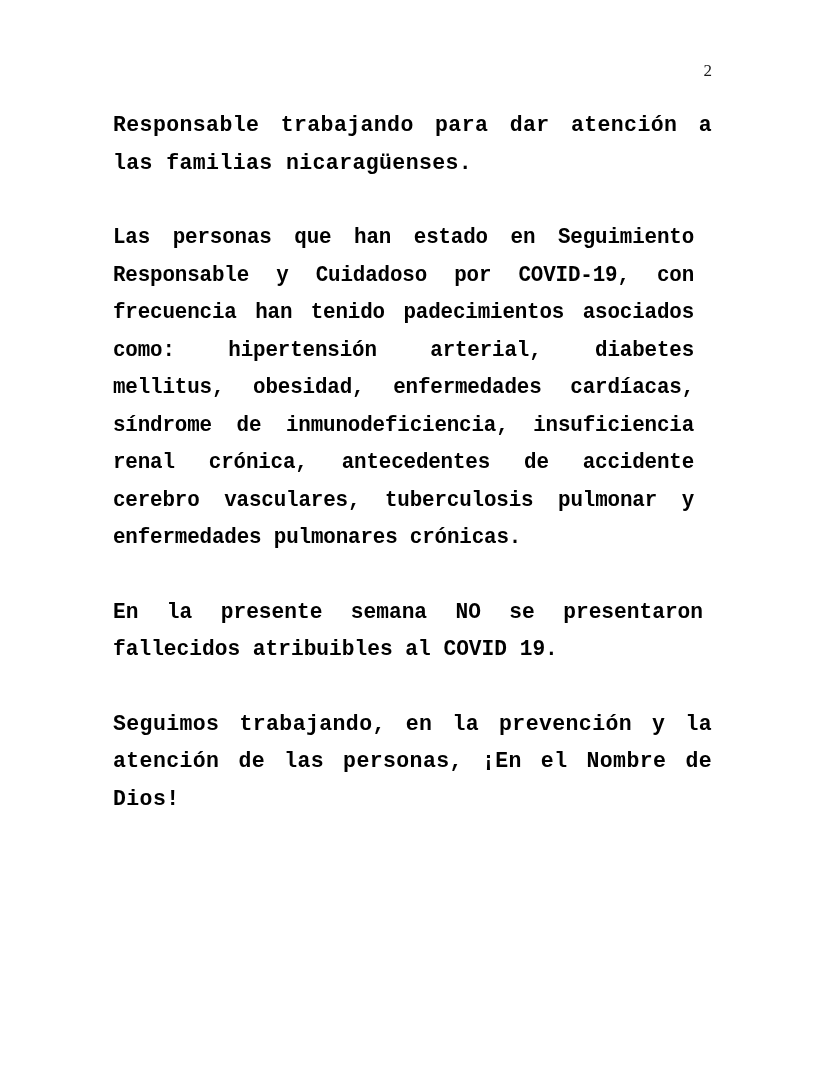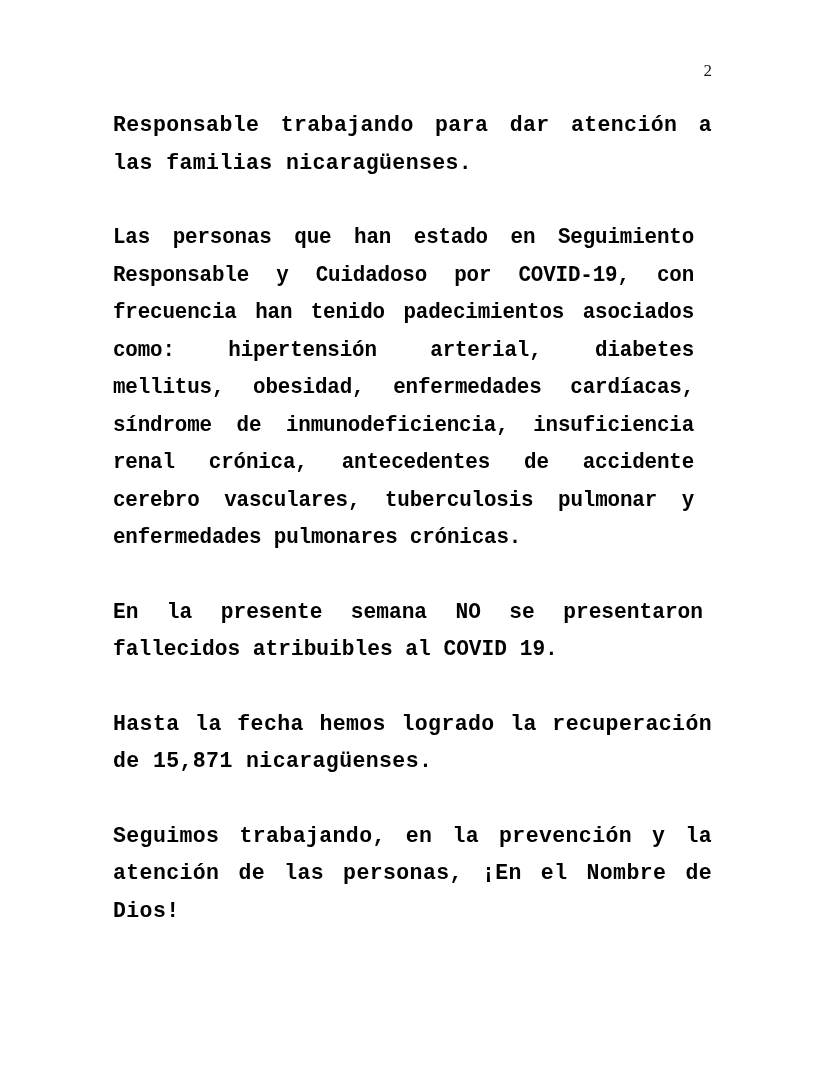--- a/index.html
+++ b/index.html
@@ -77,19 +77,18 @@
   <div class="page-number">2</div>
 
   <div class="body-text">
 
     <p class="para">Responsable trabajando para dar atención a las familias nicaragüenses.</p>
 
     <p class="para tight">Las personas que han estado en Seguimiento Responsable y Cuidadoso por COVID-19, con frecuencia han tenido padecimientos asociados como: hipertensión arterial, diabetes mellitus, obesidad, enfermedades cardíacas, síndrome de inmunodeficiencia, insuficiencia renal crónica, antecedentes de accidente cerebro vasculares, tuberculosis pulmonar y enfermedades pulmonares crónicas.</p>
 
     <p class="para condensed">En la presente semana NO se presentaron fallecidos atribuibles al COVID 19.</p>
 
-    <p class="para">Hasta la fecha hemos logrado la recuperación de 15,871 nicaragüenses.</p>
 
     <p class="para">Seguimos trabajando, en la prevención y la atención de las personas, ¡En el Nombre de Dios!</p>
 
   </div>
 
 </div>
 
 </body></html>

